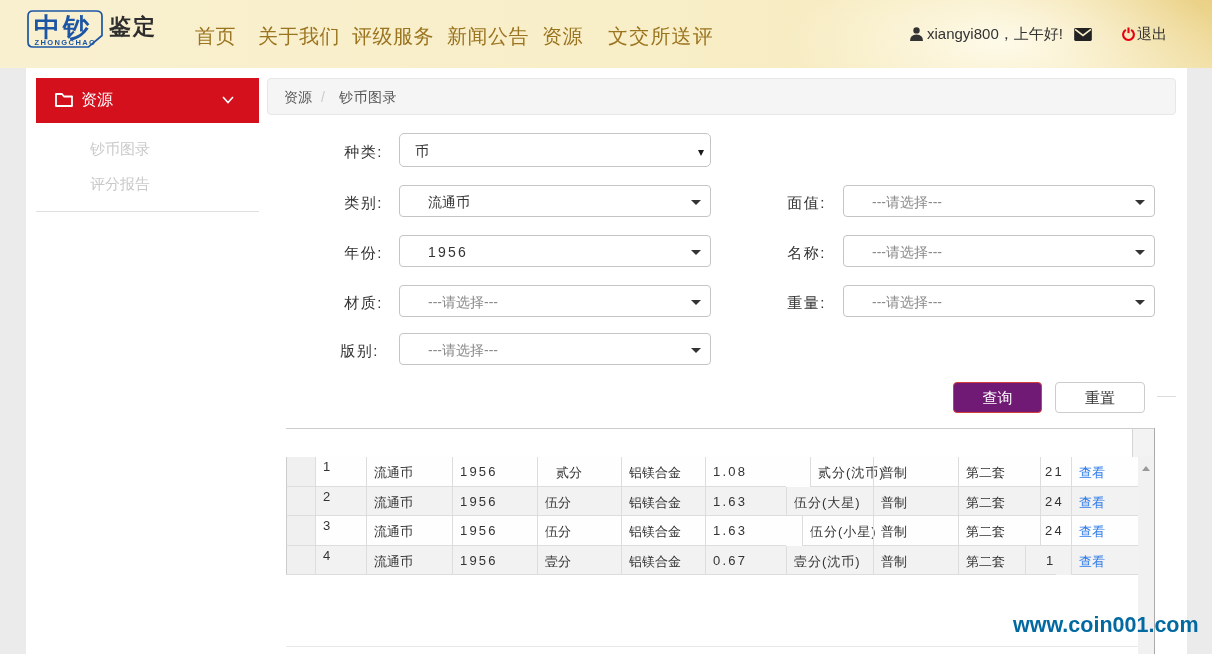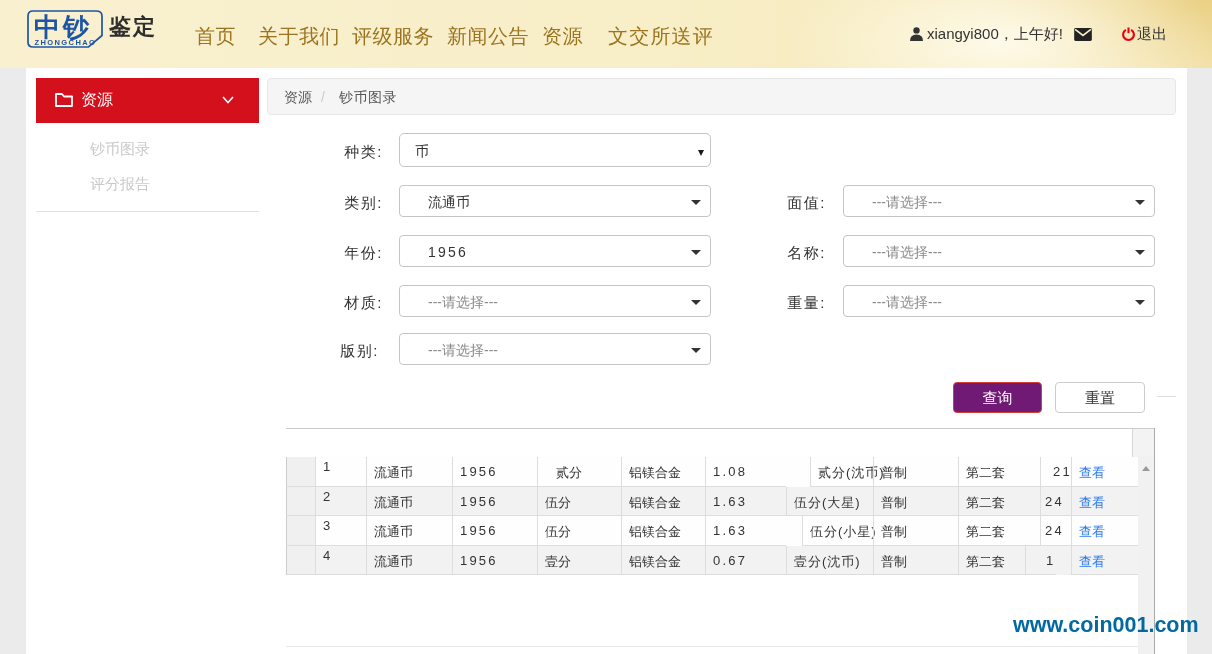--- a/index.html
+++ b/index.html
@@ -179,21 +179,21 @@
         <div class="gcell first" style="left:0px; width:29px;"></div>
         <div class="gcell seq" style="left:29px; width:51px;">1</div>
         <div class="gcell" style="left:80px; width:86px;">流通币</div>
         <div class="gcell" style="left:166px; width:85px;"><span class="num">1956</span></div>
         <div class="gcell" style="left:251px; width:84px;padding-left:18px;">贰分</div>
         <div class="gcell" style="left:335px; width:84px;">铝镁合金</div>
         <div class="gcell" style="left:419px; width:81px;"><span class="num">1.08</span></div>
         <div class="gcell" style="left:524px; width:87px;"><span class="parens">贰分(沈币)</span></div>
         <div class="gcell" style="left:587px; width:85px;">普制</div>
         <div class="gcell" style="left:672px; width:82px;">第二套</div>
-        <div class="gcell" style="left:754px; width:31px; padding-left:12px;"><span class="num">21</span></div>
+        <div class="gcell" style="left:754px; width:31px; padding-left:4px;"><span class="num">21</span></div>
         <div class="gcell" style="left:785px; width:67px;"><a>查看</a></div>
       </div>
     <div class="grow alt" style="top:57.5px;">
         <div class="gcell first" style="left:0px; width:29px;"></div>
         <div class="gcell seq" style="left:29px; width:51px;">2</div>
         <div class="gcell" style="left:80px; width:86px;">流通币</div>
         <div class="gcell" style="left:166px; width:85px;"><span class="num">1956</span></div>
         <div class="gcell" style="left:251px; width:84px;">伍分</div>
         <div class="gcell" style="left:335px; width:84px;">铝镁合金</div>
         <div class="gcell" style="left:419px; width:81px;"><span class="num">1.63</span></div>

